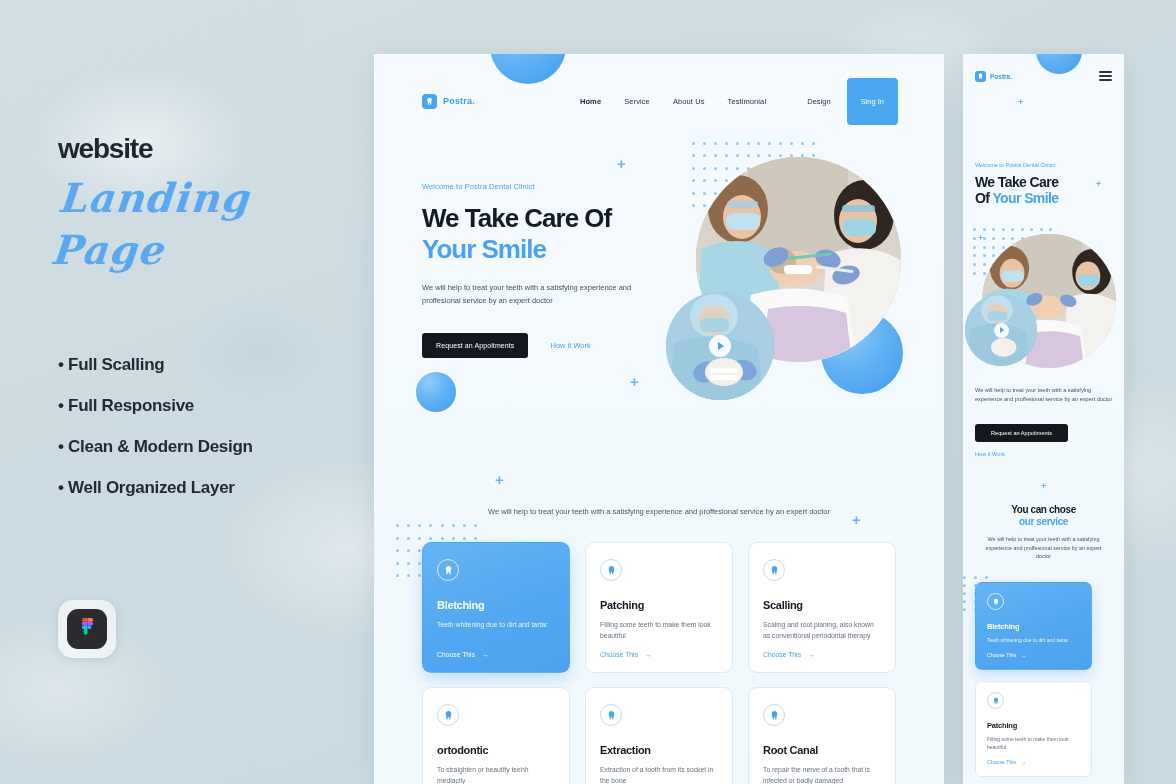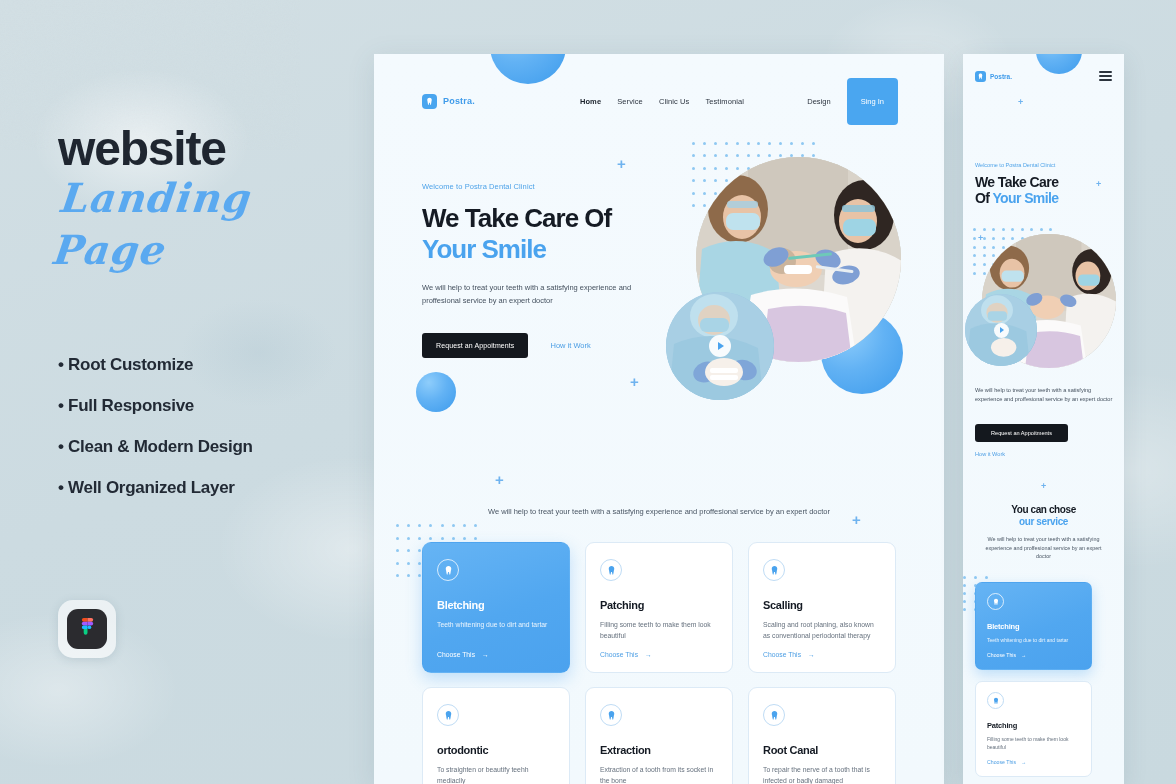--- a/index.html
+++ b/index.html
@@ -24,21 +24,21 @@
     position: absolute; inset: 0; pointer-events: none; opacity: .35;
   }
 
   
   #promo { position: absolute; left: 58px; top: 128px; width: 300px; }
   #promo .t1 {
     font-size: 40px; font-weight: bold; color: #1f2630;
     letter-spacing: -1.2px; line-height: 40px;
   }
   #promo .t2 {
-    font-size: 48px; font-weight: bold; color: #1f2630;
+    font-size: 28px; font-weight: bold; color: #1f2630;
     letter-spacing: -1.2px; line-height: 42px;
   }
   #promo .script {
     font-family: "DejaVu Serif", serif;
     font-style: italic; font-weight: bold;
     font-size: 40px; color: #5aa9f0;
     letter-spacing: 1px; line-height: 52px;
     transform: skewX(-8deg); transform-origin: left center;
     display: inline-block; margin-top: 2px;
   }
@@ -85,21 +85,21 @@
   #navbar {
     position: absolute; left: 0; top: 32px; width: 570px; height: 30px;
     display: flex; align-items: center;
   }
   #brand { display: flex; align-items: center; gap: 6px; margin-left: 48px; }
   .brand-mark {
     width: 15px; height: 15px; border-radius: 4px; background: #49a5ef;
     display: flex; align-items: center; justify-content: center;
   }
   .brand-text { font-size: 9px; font-weight: bold; color: #3f9bea; letter-spacing: .2px; }
-  #navlinks { display: flex; gap: 16px; margin-left: 105px; }
+  #navlinks { display: flex; gap: 23px; margin-left: 105px; }
   #navlinks a {
     font-size: 7.5px; color: #2d3540; text-decoration: none; letter-spacing: .1px;
   }
   #navlinks a.active { font-weight: bold; color: #1b222c; }
   #navright { margin-left: auto; margin-right: 46px; display: flex; align-items: center; gap: 16px; }
   #login { font-size: 7.5px; color: #2d3540; }
   #signin {
     font-size: 7.5px; color: #fff; background: #4aa6f0;
     border: none; border-radius: 4px; padding: 19px 14px;
     font-family: inherit; cursor: pointer;
@@ -259,21 +259,21 @@
     </filter>
   <rect width="100%" height="100%" filter="url(#grain)" opacity="0.10"></rect>
 </svg>
 
 <div id="promo">
   <div class="t2">website</div>
   <div class="script">Landing Page</div>
 </div>
 
 <div id="features">
-  <div class="feat">• Root Customize</div>
+  <div class="feat">• Full Scalling</div>
   <div class="feat">• Full Responsive</div>
   <div class="feat">• Clean &amp; Modern Design</div>
   <div class="feat">• Well Organized Layer</div>
 </div>
 
 <div id="figma-badge">
   <div id="figma-inner">
     <svg width="15" height="22" viewBox="0 0 15 22">
       <path d="M3.7 0h3.8v3.7H3.7A1.85 1.85 0 0 1 3.7 0z" fill="#f24e1e"></path>
       <path d="M7.5 0h3.8a1.85 1.85 0 0 1 0 3.7H7.5V0z" fill="#ff7262"></path>
@@ -419,21 +419,21 @@
       <span class="brand-mark">
         <svg width="9" height="9" viewBox="0 0 24 24" fill="#fff">
           <path d="M12 2C8.7 2 6 4.2 6 7.5c0 2.1.5 3.3.9 5.2.5 2.3.5 5.1 1.3 7.6.3.9 1.5 1 1.8.1.5-1.6.6-3.6 1.1-4.9.2-.6 1.6-.6 1.8 0 .5 1.3.6 3.3 1.1 4.9.3.9 1.5.8 1.8-.1.8-2.5.8-5.3 1.3-7.6.4-1.9.9-3.1.9-5.2C18 4.2 15.3 2 12 2z"></path>
         </svg>
       </span>
       <span class="brand-text">Postra.</span>
     </div>
     <div id="navlinks">
       <a href="#" class="active">Home</a>
       <a href="#">Service</a>
-      <a href="#">Clinic Us</a>
+      <a href="#">About Us</a>
       <a href="#">Testimonial</a>
     </div>
     <div id="navright">
       <span id="login">Design</span>
       <button id="signin">Sing In</button>
     </div>
   </div>
 
   <div id="hero-left">
     <div id="hero-eyebrow">Welcome to Postra Dental Clinict</div>

